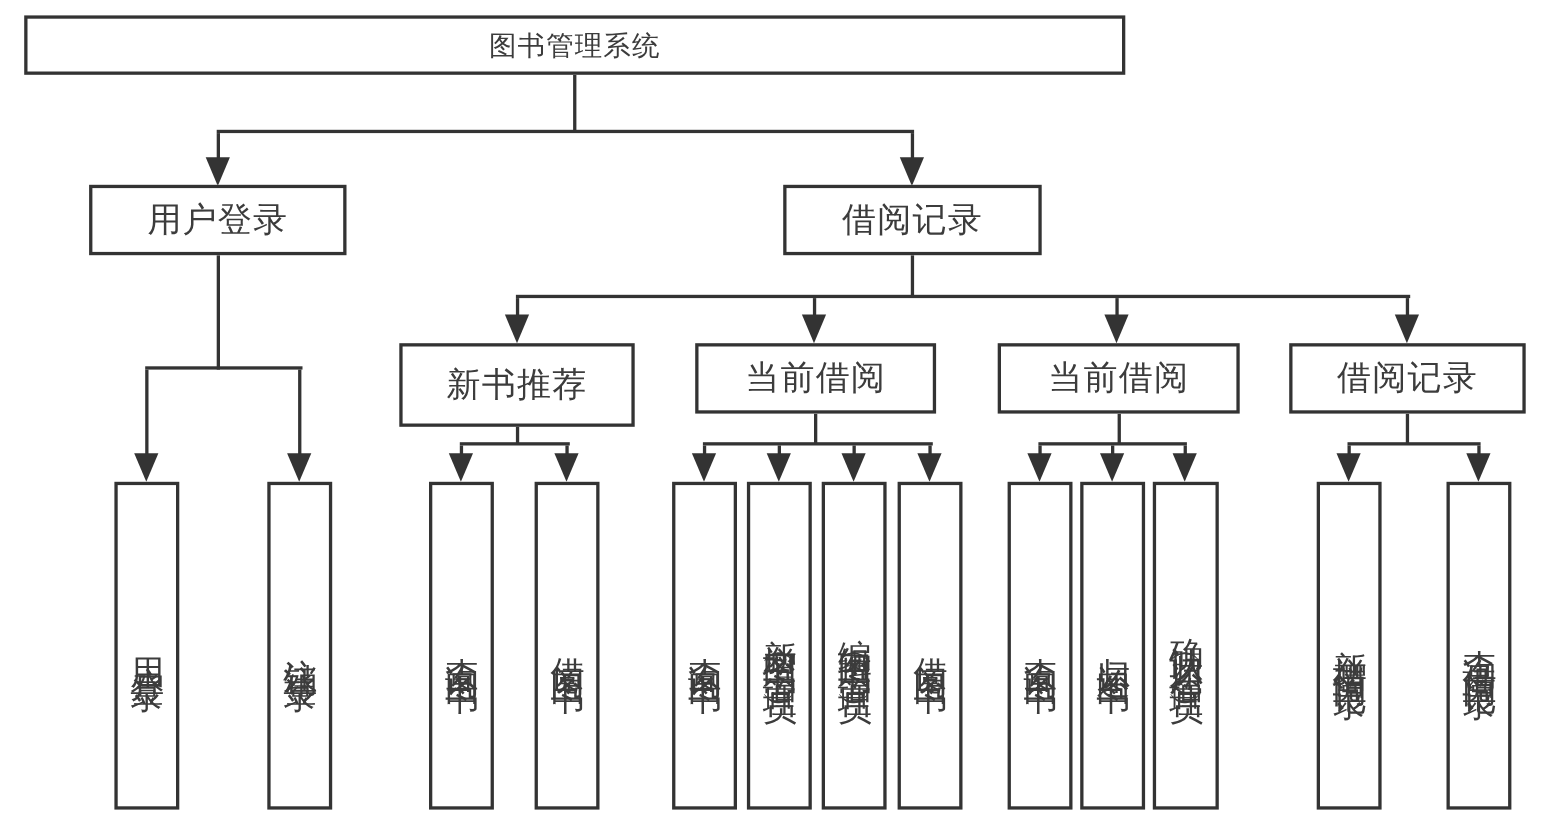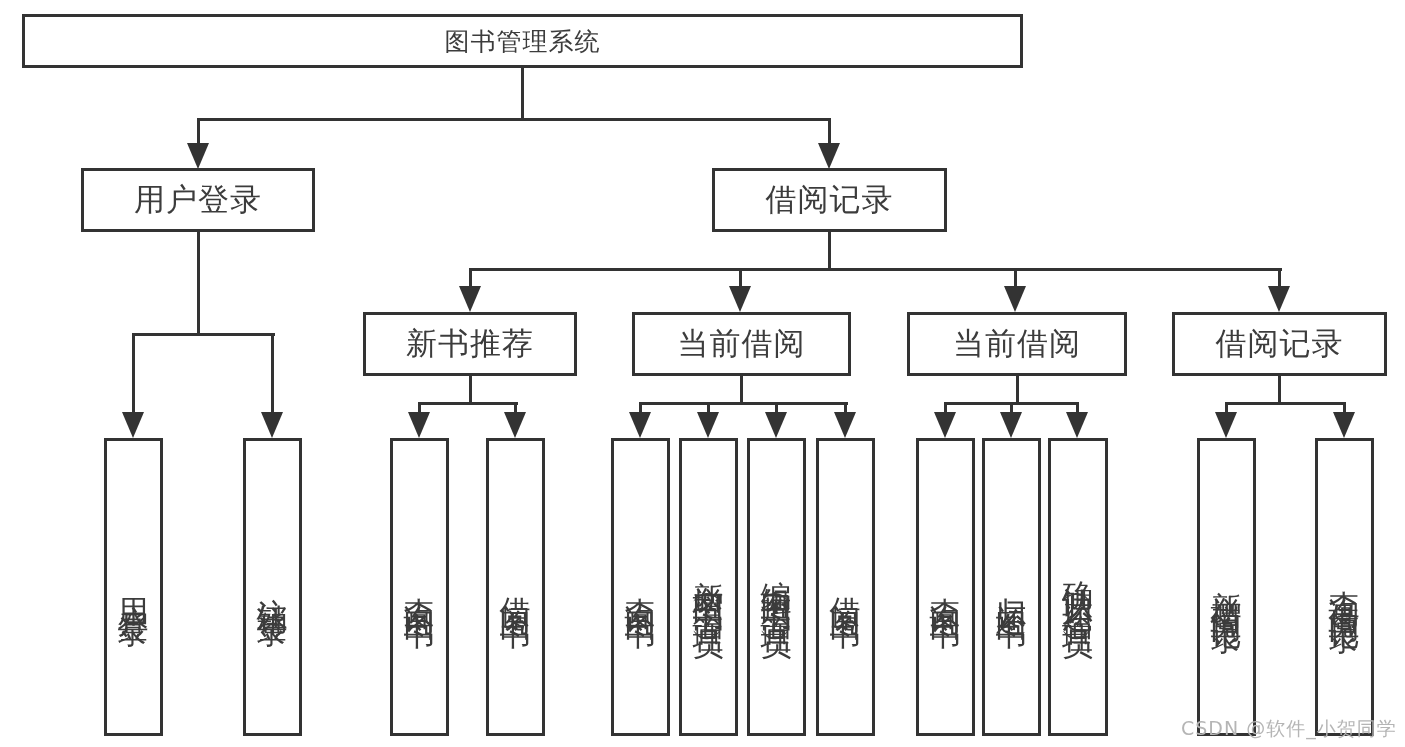--- a/index.html
+++ b/index.html
@@ -119,21 +119,21 @@
   <div class="ah" style="left:1215px;top:412px"></div>
   <div class="vl" style="left:1343px;top:405px;height:9px"></div>
   <div class="ah" style="left:1333px;top:412px"></div>
 
   <div class="node" style="left:22px;top:14px;width:1001px;height:54px;font-size:25px">图书管理系统</div>
 
   <div class="node" style="left:81px;top:168px;width:234px;height:64px">用户登录</div>
 
   <div class="node" style="left:712px;top:168px;width:235px;height:64px">借阅记录</div>
 
-  <div class="node" style="left:363px;top:312px;width:214px;height:64px">新书推荐</div>
+  <div class="node" style="left:363px;top:312px;width:214px;height:76px">新书推荐</div>
 
   <div class="node" style="left:632px;top:312px;width:219px;height:64px">当前借阅</div>
 
   <div class="node" style="left:1172px;top:312px;width:215px;height:64px">借阅记录</div>
 
   <div class="node" style="left:907px;top:312px;width:220px;height:64px">当前借阅</div>
 
   <div class="node leaf" style="left:104px;top:438px;width:59px;height:298px">
     <span>用户登录</span>
   </div>
@@ -171,15 +171,14 @@
     <span>确认归还（管理员）</span>
   </div>
 
   <div class="node leaf" style="left:1197px;top:438px;width:59px;height:298px">
     <span>新增借阅记录</span>
   </div>
   <div class="node leaf" style="left:1315px;top:438px;width:59px;height:298px">
     <span>查询借阅记录</span>
   </div>
 
-  <div class="watermark">CSDN @软件_小贺同学</div>
 
 </div>
 
 </body></html>

